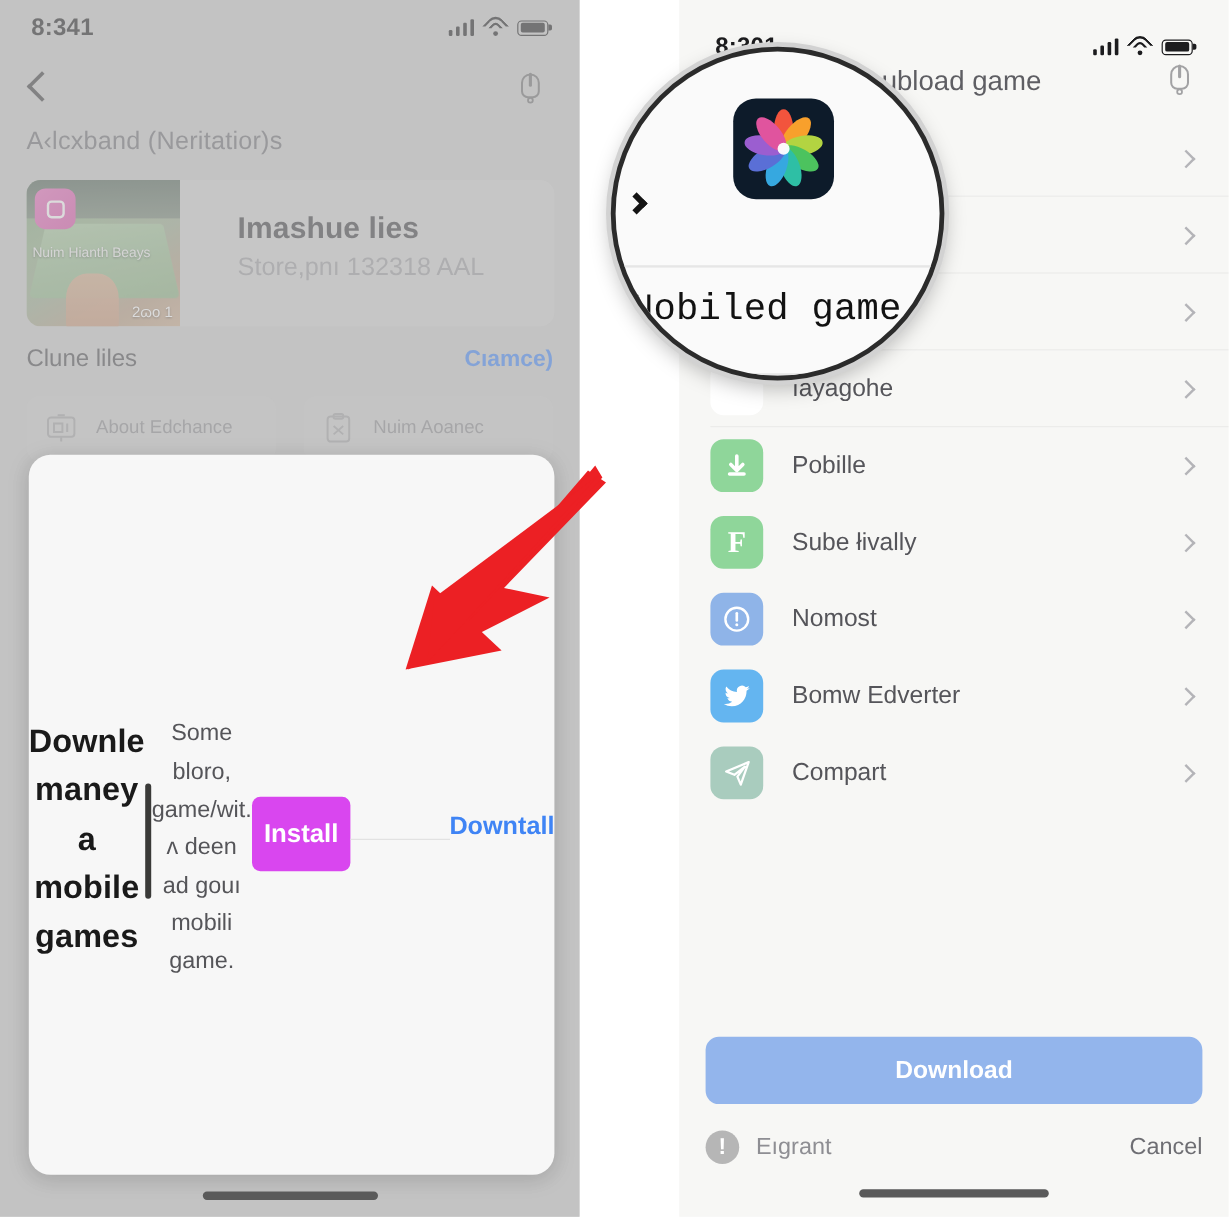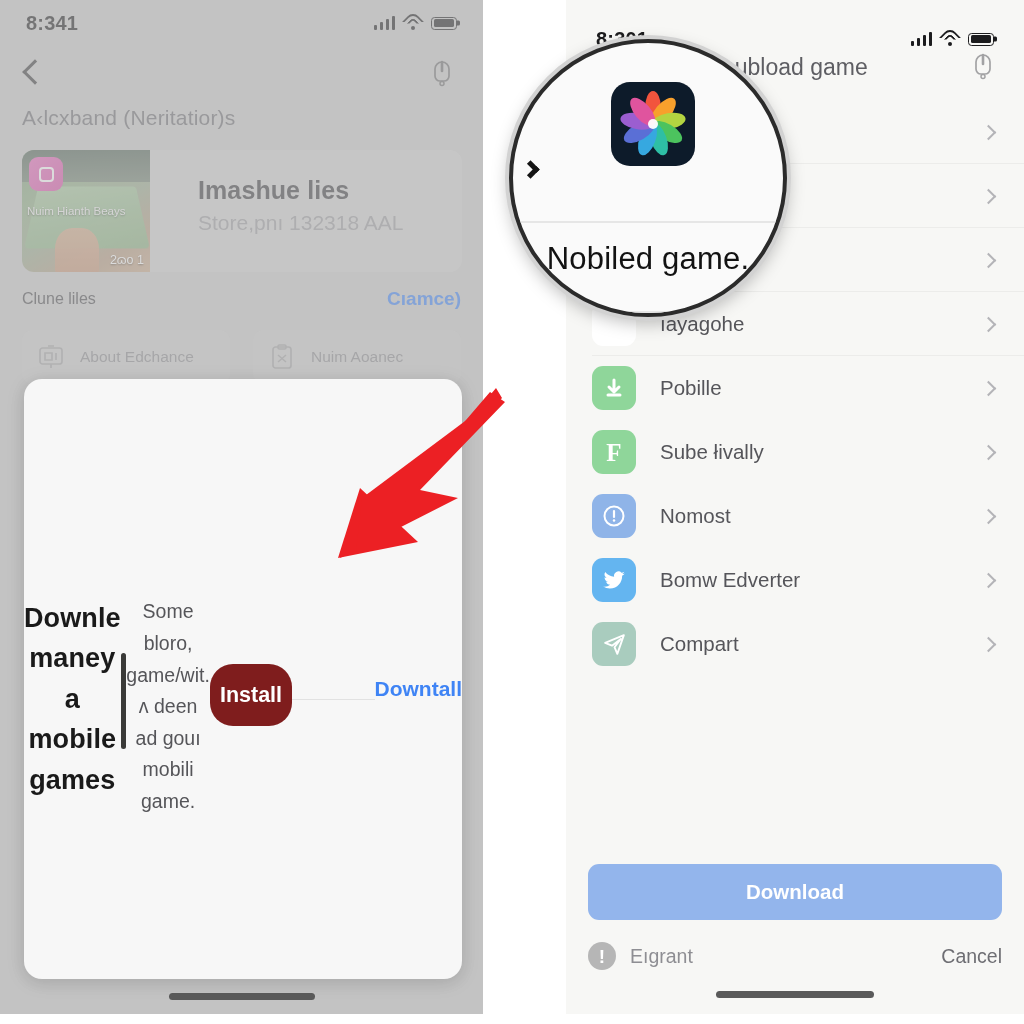--- a/index.html
+++ b/index.html
@@ -70,43 +70,43 @@
   .thumb .badge i { width:15px;height:15px;border:2.6px solid #fff;border-radius:4px;display:block; }
   .thumb .tlabel { position:absolute; left:5px; top:50%; transform:translateY(-50%);
            font-size:11.5px; color:#f0f0f0; text-shadow:0 1px 2px rgba(0,0,0,.5); white-space:nowrap; }
   .thumb .tnum { position:absolute; right:6px; bottom:5px; font-size:12.5px; color:#fff;
            text-shadow:0 1px 2px rgba(0,0,0,.55); }
   .card-text { flex:1; padding: 26px 0 0 48px; }
   .card-title { font-size:25px; font-weight:700; color:#3b3b3f; letter-spacing:.1px; }
   .card-sub { font-size:21px; color:#9b9b9f; margin-top:6px; }
 
   .row2 { position:absolute; left:22px; right:22px; top:288px; display:flex; align-items:center; justify-content:space-between; }
-  .row2-l { font-size:16px; color:#4a4a4e; }
+  .row2-l { font-size:20px; color:#4a4a4e; }
   .row2-r { font-size:19px; color:#3f84f5; font-weight:600; }
 
   .tiles { position:absolute; left:22px; right:22px; top:330px; display:flex; gap:23px; }
   .tile { flex:1; height:54px; background: rgba(208,208,208,0.6); border-radius:11px;
           display:flex; align-items:center; gap:14px; padding:0 14px; }
   .tile .ti { width:30px;height:30px; opacity:.35; flex:none; }
   .tile .tl { font-size:15.5px; color:#8a8a8e; white-space:nowrap; }
 
   
   .dialog {
     position:absolute; left:24px; top:379px; width:438px; height:600px;
     background:#f7f7f7; border-radius:18px; box-shadow: 0 3px 18px rgba(0,0,0,.16);
     display:flex; flex-direction:row; align-items:center;
   }
   .dlg-title { margin-top:40px; width:360px; text-align:center;
                font-size:27px; font-weight:700; color:#1a1a1a; line-height:1.5; letter-spacing:.1px; }
   .dlg-bar { width:26px; height:96px; background:#3a3a38; border-radius:13px; margin-top:44px; }
   .dlg-body { margin-top:56px; width:360px; text-align:center; font-size:19.5px;
               color:#555559; line-height:1.62; }
   .dlg-primary {
-    margin-top:32px; width:372px; height:62px; border:none; border-radius:23px;
-    background:#7f1d1d; color:#fff; font-size:21.5px; font-weight:700;
+    margin-top:32px; width:372px; height:62px; border:none; border-radius:7px;
+    background:#d946ef; color:#fff; font-size:21.5px; font-weight:700;
     font-family:"Liberation Sans", sans-serif; cursor:pointer;
   }
   .dlg-divider { margin-top:40px; width:372px; height:1px; background:#e2e2e2; }
   .dlg-secondary { margin-top:20px; font-size:21px; font-weight:700; color:#3f84f5; background:none;
                    border:none; font-family:"Liberation Sans", sans-serif; cursor:pointer; }
 
   .home-ind { position:absolute; left:50%; transform:translateX(-50%); bottom:14px;
               width:146px;height:7px;border-radius:4px;background:#5a5a5a; }
 
   
@@ -151,21 +151,21 @@
     border: 4px solid #2b2b2b; box-shadow: 0 0 0 4px #d2d2d2, 0 6px 18px rgba(0,0,0,.28);
     overflow:hidden;
   }
   .mag-chev { position:absolute; left:11px; top:120px; width:13px;height:13px;
               border-top:5px solid #141414; border-right:5px solid #141414; transform:rotate(45deg); }
   .mag-icon { position:absolute; left:98px; top:39px; width:84px;height:84px;
               border-radius:19px; background:#0d1b2a; overflow:hidden; }
   .mag-line1 { position:absolute; left:0; right:0; top:178px; height:1.6px; background:#e6e6e6; }
   .mag-line2 { position:absolute; left:0; right:0; top:268px; height:1.6px; background:#e6e6e6; }
   .mag-text { position:absolute; left:0; right:0; top:198px; text-align:center;
-              font-size:31px; color:#121212; letter-spacing:.2px; }
+              font-size:31px; color:#121212; letter-spacing:.2px;font-family:Liberation Mono, monospace; }
 
   .arrow { position:absolute; left:300px; top:380px; width:230px; height:200px; pointer-events:none; }
 </style>
 </head>
 <body>
 
 <div class="stage">
 
   <div class="left-phone">
 

